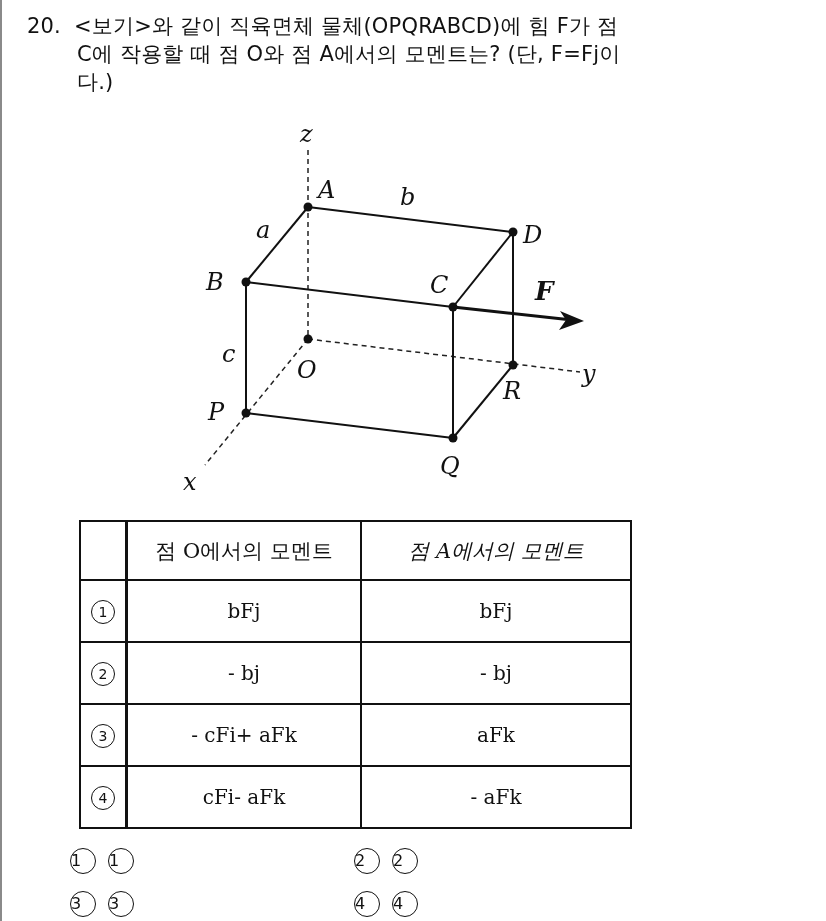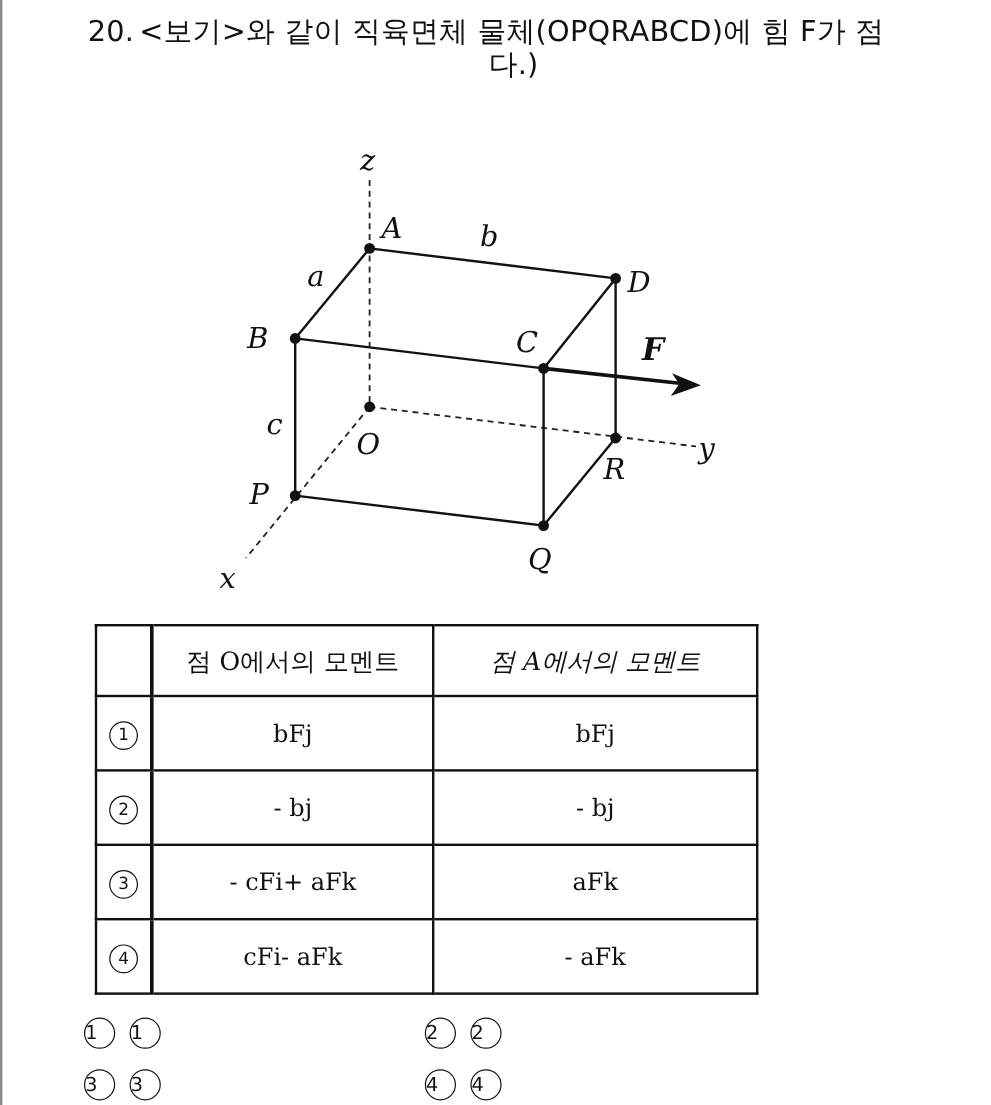--- a/index.html
+++ b/index.html
@@ -1,18 +1,18 @@
 <!DOCTYPE html>
 <html><head>
 <meta charset="utf-8">
 <style>
   html, body { margin:0; padding:0; background:#ffffff; }
   body { width:826px; height:921px; position:relative; overflow:hidden; font-family:"DejaVu Sans","Liberation Sans",sans-serif; color:#111; }
   .left-border { position:absolute; left:0; top:0; width:2px; height:921px; background:#8a8a8a; }
-  .question { position:absolute; left:8px; top:12px; width:790px; font-size:24px; line-height:28px; letter-spacing:0.2px;text-align:center; }
+  .question { position:absolute; left:27px; top:12px; width:790px; font-size:21px; line-height:28px; letter-spacing:0.2px; }
   .q-line { white-space:nowrap; }
   .q-num { display:inline-block; width:47px; }
   .indent { padding-left:50px; }
   .diagram { position:absolute; left:170px; top:110px; width:460px; height:400px; }
   .diagram svg text { font-family:"DejaVu Serif","Liberation Serif",serif; font-style:italic; }
   table.answers { position:absolute; left:79px; top:520px; border-collapse:collapse; font-family:"DejaVu Serif","Liberation Serif",serif; }
   table.answers td, table.answers th { border:2px solid #111; text-align:center; font-weight:normal; padding:0; }
   table.answers th { height:57px; font-size:21px; }
   table.answers td { height:60px; font-size:20px; }
   .col-num { width:44px; border-right-width:3px !important; }
@@ -23,20 +23,21 @@
   .choice { position:absolute; display:flex; gap:12px; align-items:center; }
   .choice .circ { width:24px; height:24px; line-height:24px; font-size:16px; border-width:1px; }
 </style>
 </head>
 <body>
 
 <div class="left-border"></div>
 
 <div class="question">
   <div class="q-line"><span class="q-num">20.</span><span>&lt;보기&gt;와 같이 직육면체 물체(OPQRABCD)에 힘 F가 점</span></div>
+  <div class="q-line indent">C에 작용할 때 점 O와 점 A에서의 모멘트는? (단, F=Fj이</div>
   <div class="q-line indent">다.)</div>
 </div>
 
 <div class="diagram">
   <svg width="460" height="400" viewBox="170 110 460 400" xmlns="http://www.w3.org/2000/svg">
 
     <g stroke="#222" stroke-width="1.5" stroke-dasharray="5,4" fill="none">
       <line x1="308" y1="150" x2="308" y2="339"></line>
       <line x1="308" y1="339" x2="580" y2="372"></line>
       <line x1="308" y1="339" x2="205" y2="465"></line>

